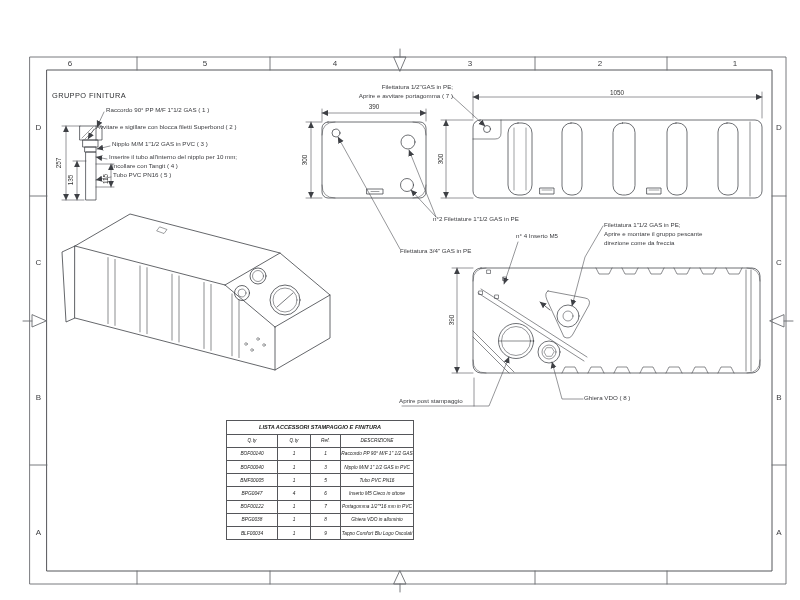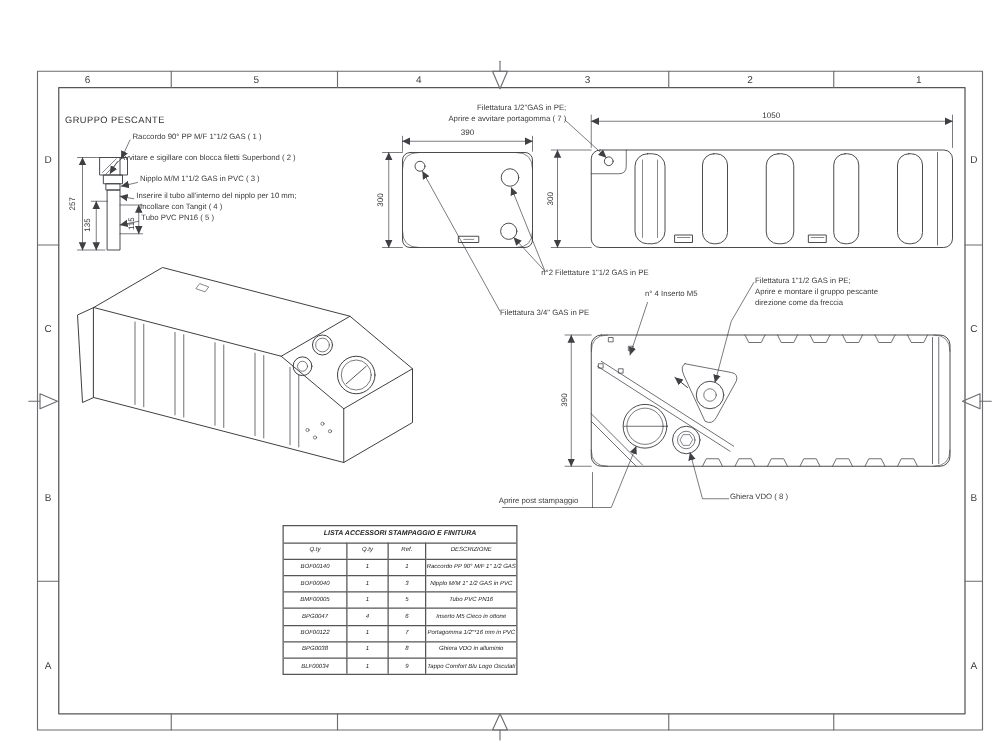--- a/index.html
+++ b/index.html
@@ -245,21 +245,21 @@
     <circle cx="242" cy="293" r="4" stroke-width="0.55"></circle>
 
     <circle cx="246" cy="344" r="1.3" stroke-width="0.5"></circle>
     <circle cx="258" cy="339" r="1.3" stroke-width="0.5"></circle>
     <circle cx="252" cy="350" r="1.3" stroke-width="0.5"></circle>
     <circle cx="264" cy="345" r="1.3" stroke-width="0.5"></circle>
     <path d="M157,231 l7,2.5 l3,-4 l-7,-2.5 Z" stroke-width="0.5"></path>
   </g>
 </svg>
 
-<div class="txt t7" style="left:52px;top:92px">GRUPPO PESCANTE</div>
+<div class="txt t7" style="left:52px;top:92px">GRUPPO FINITURA</div>
 <div class="txt" style="left:106px;top:105.5px">Raccordo 90° PP M/F 1"1/2 GAS ( 1 )</div>
 <div class="txt" style="left:96px;top:122.5px">Avvitare e sigillare con blocca filetti Superbond ( 2 )</div>
 <div class="txt" style="left:112px;top:139.5px">Nipplo M/M 1"1/2 GAS in PVC ( 3 )</div>
 <div class="txt" style="left:109px;top:152.5px">Inserire il tubo all'interno del nipplo per 10 mm;</div>
 <div class="txt" style="left:112px;top:161.5px">Incollare con Tangit ( 4 )</div>
 <div class="txt" style="left:113px;top:170.5px">Tubo PVC PN16 ( 5 )</div>
 <div class="txt dim rot" style="left:59px;top:163px">257</div>
 <div class="txt dim rot" style="left:71px;top:180px">135</div>
 <div class="txt dim rot" style="left:106px;top:179px">115</div>
 

